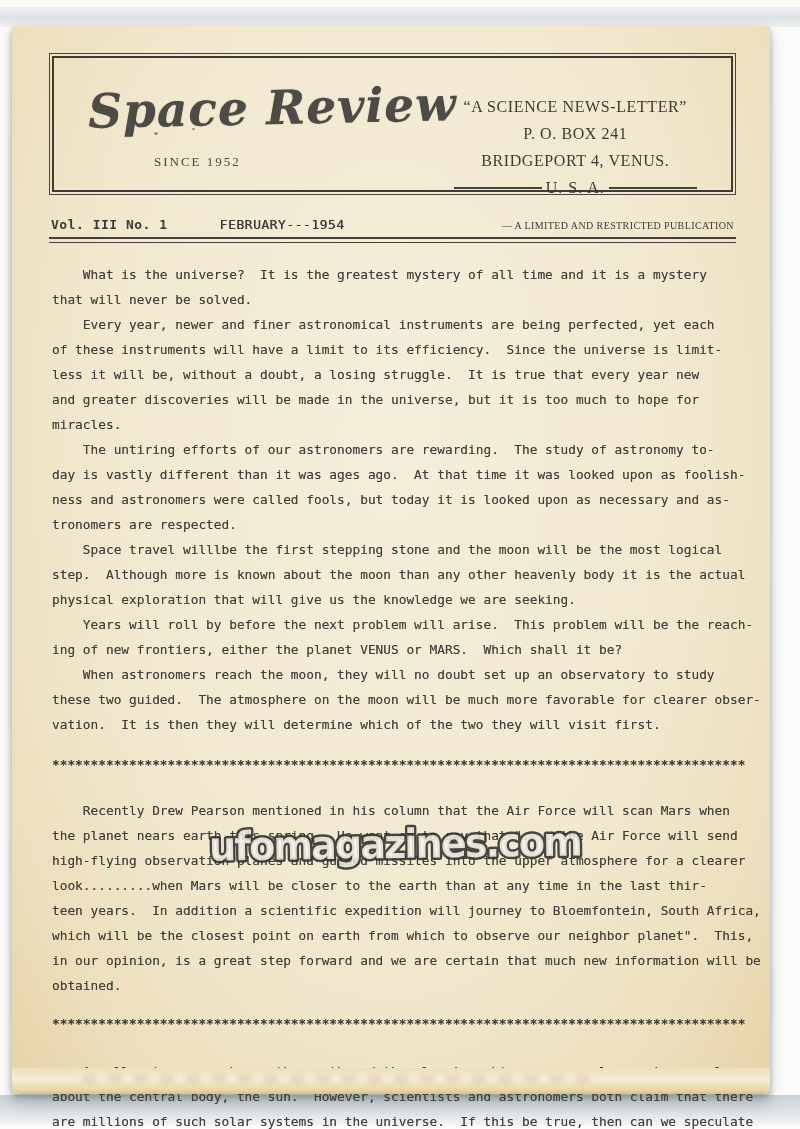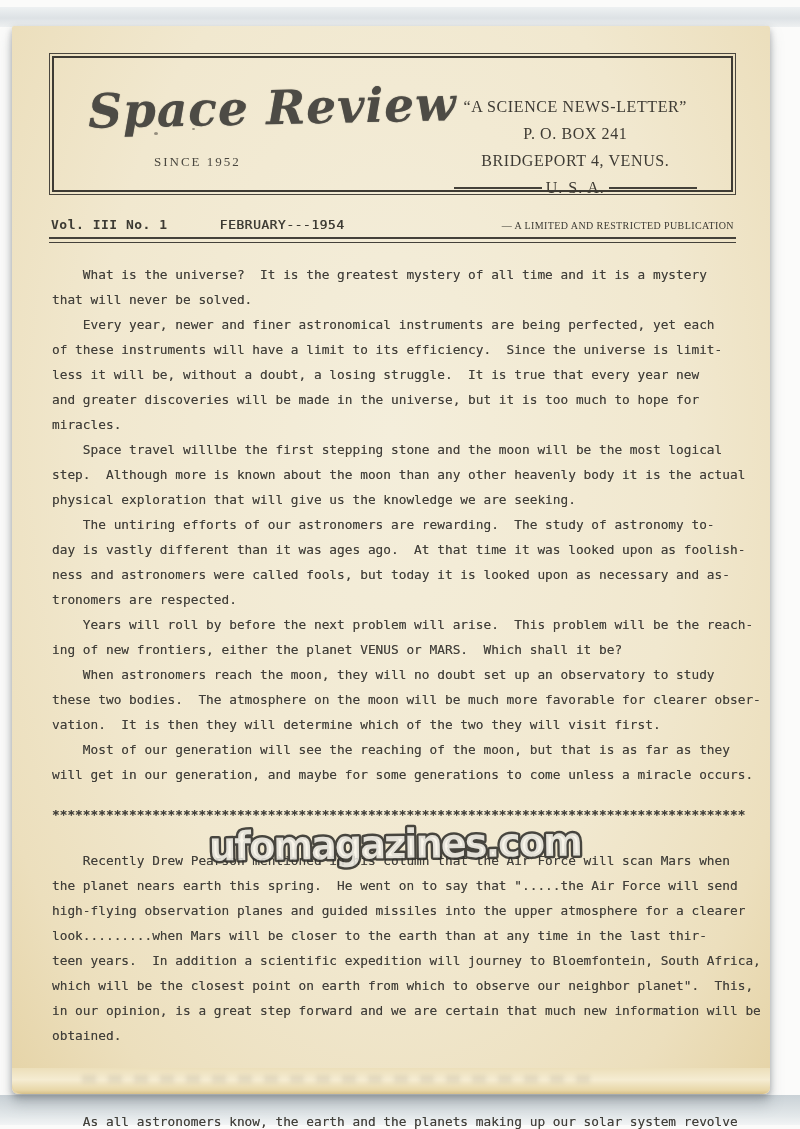--- a/index.html
+++ b/index.html
@@ -145,34 +145,32 @@
   <div class="double-rule"></div>
 
   <div class="body-text">
     <div class="para">    What is the universe?  It is the greatest mystery of all time and it is a mystery
 that will never be solved.</div>
     <div class="para">    Every year, newer and finer astronomical instruments are being perfected, yet each
 of these instruments will have a limit to its efficiency.  Since the universe is limit-
 less it will be, without a doubt, a losing struggle.  It is true that every year new
 and greater discoveries will be made in the universe, but it is too much to hope for
 miracles.</div>
-    <div class="para">    Space travel willlbe the first stepping stone and the moon will be the most logical
-step.  Although more is known about the moon than any other heavenly body it is the actual
-physical exploration that will give us the knowledge we are seeking.</div>
     <div class="para">    The untiring efforts of our astronomers are rewarding.  The study of astronomy to-
 day is vastly different than it was ages ago.  At that time it was looked upon as foolish-
 ness and astronomers were called fools, but today it is looked upon as necessary and as-
 tronomers are respected.</div>
+    <div class="para">    Space travel willlbe the first stepping stone and the moon will be the most logical
+step.  Although more is known about the moon than any other heavenly body it is the actual
+physical exploration that will give us the knowledge we are seeking.</div>
     <div class="para">    Years will roll by before the next problem will arise.  This problem will be the reach-
 ing of new frontiers, either the planet VENUS or MARS.  Which shall it be?</div>
     <div class="para">    When astronomers reach the moon, they will no doubt set up an observatory to study
-these two bodies.  The atmosphere on the moon will be much more favorable for clearer obser-
+these two guided.  The atmosphere on the moon will be much more favorable for clearer obser-
 vation.  It is then they will determine which of the two they will visit first.</div>
-    <div class="para">    Most of our generation will see the reaching of the moon, but that is as far as they
-will get in our generation, and maybe for some generations to come unless a miracle occurs.</div>
 
     <div class="divider">******************************************************************************************</div>
 
     <div class="para">    Recently Drew Pearson mentioned in his column that the Air Force will scan Mars when
 the planet nears earth this spring.  He went on to say that ".....the Air Force will send
 high-flying observation planes and guided missiles into the upper atmosphere for a clearer
 look.........when Mars will be closer to the earth than at any time in the last thir-
 teen years.  In addition a scientific expedition will journey to Bloemfontein, South Africa,
 which will be the closest point on earth from which to observe our neighbor planet".  This,
 in our opinion, is a great step forward and we are certain that much new information will be

